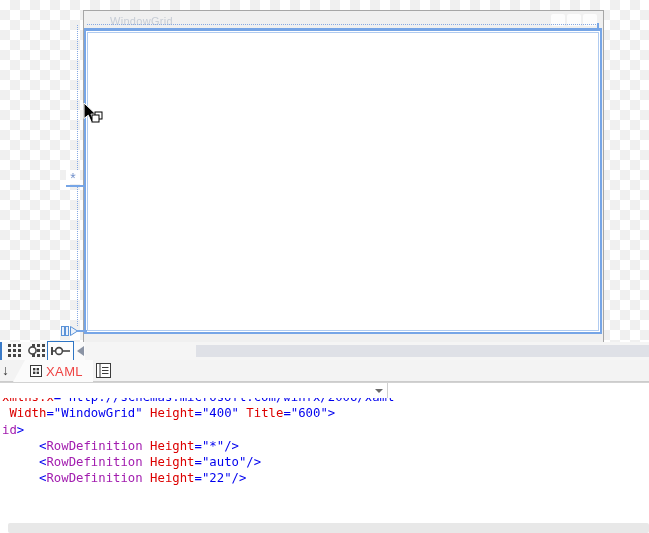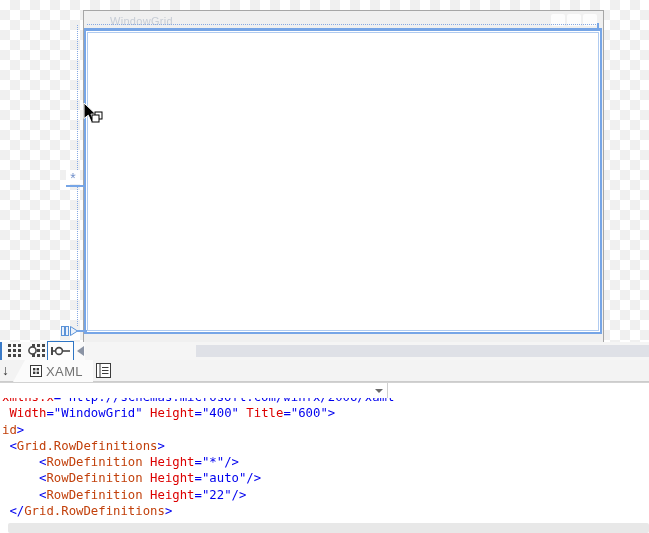--- a/index.html
+++ b/index.html
@@ -36,38 +36,38 @@
   .dscroll-track { position:absolute; left:85px; top:0; width:564px; height:18px; background:#f5f5f5; }
   .dscroll-thumb { position:absolute; left:196px; top:3px; width:453px; height:12px; background:#dfe1e7; }
 
   
   .tab-strip { position:absolute; left:0; top:360px; width:649px; height:22px; background:#f3f3f3;
     border-bottom:1px solid #cccccc; }
   .swap-arrow { position:absolute; left:2px; top:2px; font-size:14px; color:#3a3a3a; }
   .xaml-tab { position:absolute; left:13px; top:0; width:80px; height:22px; background:#fbfbfb;
     clip-path:polygon(12px 0, 100% 0, 100% 100%, 0 100%);
     display:flex; align-items:center; padding-left:17px; gap:4px; }
-  .xaml-tab-label { font-size:13px; color:#737373; letter-spacing:.4px; }
+  .xaml-tab-label { font-size:13px; color:#ef4444; letter-spacing:.4px; }
   .split-icon { position:absolute; left:96px; top:3px; }
 
   
   .nav-bar { position:absolute; left:0; top:382px; width:649px; height:16px; background:#ffffff;
     border-top:1px solid #d2d2d2; }
   .nav-drop-arrow { position:absolute; left:375px; top:6px; width:0; height:0;
     border-left:4px solid transparent; border-right:4px solid transparent; border-top:4px solid #6a6a6a; }
   .nav-separator { position:absolute; left:387px; top:0; width:1px; height:16px; background:#cfcfcf; }
 
   
   .code-area { position:absolute; left:0; top:398px; width:649px; height:123px; background:#fff;
     overflow:hidden; font-family:"DejaVu Sans Mono", monospace; font-size:12.3px; line-height:16.3px;
     padding-left:2px; }
   .code-line { white-space:pre; }
   .code-line:first-child { margin-top:-9px; }
   .tk-red { color:#dc0000; }
-  .tk-maroon { color:#c2410c; }
+  .tk-maroon { color:#a21caf; }
   .tk-blue { color:#0000ee; }
   .tk-plain { color:#000; }
 
   
   .ed-hscroll { position:absolute; left:0; top:521px; width:649px; height:12px; background:#fff; }
   .ed-hthumb { position:absolute; left:8px; top:2px; width:641px; height:10px; background:#e8e8e8; border-radius:2px; }
 </style>
 </head>
 <body>
 
@@ -183,24 +183,22 @@
     <div style="position:absolute;left:388px;top:0;width:261px;height:16px;">
       
       
     </div>
   </div>
 
   <div class="code-area" id="code-area">
       <div class="code-line"><span class="tk-red">xmlns:x</span><span class="tk-blue">="http://schemas.microsoft.com/winfx/2006/xaml"</span></div>
       <div class="code-line"><span class="tk-plain"> </span><span class="tk-red">Width</span><span class="tk-blue">="WindowGrid"</span><span class="tk-plain"> </span><span class="tk-red">Height</span><span class="tk-blue">="400"</span><span class="tk-plain"> </span><span class="tk-red">Title</span><span class="tk-blue">="600"</span><span class="tk-blue">&gt;</span></div>
       <div class="code-line"><span class="tk-maroon">id</span><span class="tk-blue">&gt;</span></div>
-      <div class="code-line"><span class="tk-plain"> </span><span class="tk-blue">&lt;</span><span class="tk-maroon">Grid.RowDefinitions</span><span class="tk-blue">&gt;</span></div>
       <div class="code-line"><span class="tk-plain">     </span><span class="tk-blue">&lt;</span><span class="tk-maroon">RowDefinition</span><span class="tk-plain"> </span><span class="tk-red">Height</span><span class="tk-blue">="*"/&gt;</span></div>
       <div class="code-line"><span class="tk-plain">     </span><span class="tk-blue">&lt;</span><span class="tk-maroon">RowDefinition</span><span class="tk-plain"> </span><span class="tk-red">Height</span><span class="tk-blue">="auto"/&gt;</span></div>
       <div class="code-line"><span class="tk-plain">     </span><span class="tk-blue">&lt;</span><span class="tk-maroon">RowDefinition</span><span class="tk-plain"> </span><span class="tk-red">Height</span><span class="tk-blue">="22"/&gt;</span></div>
-      <div class="code-line"><span class="tk-plain"> </span><span class="tk-blue">&lt;/</span><span class="tk-maroon">Grid.RowDefinitions</span><span class="tk-blue">&gt;</span></div>
     </div>
 
   <div class="ed-hscroll">
     <div class="ed-hthumb"></div>
   </div>
 
 </div>
 
 </body></html>

